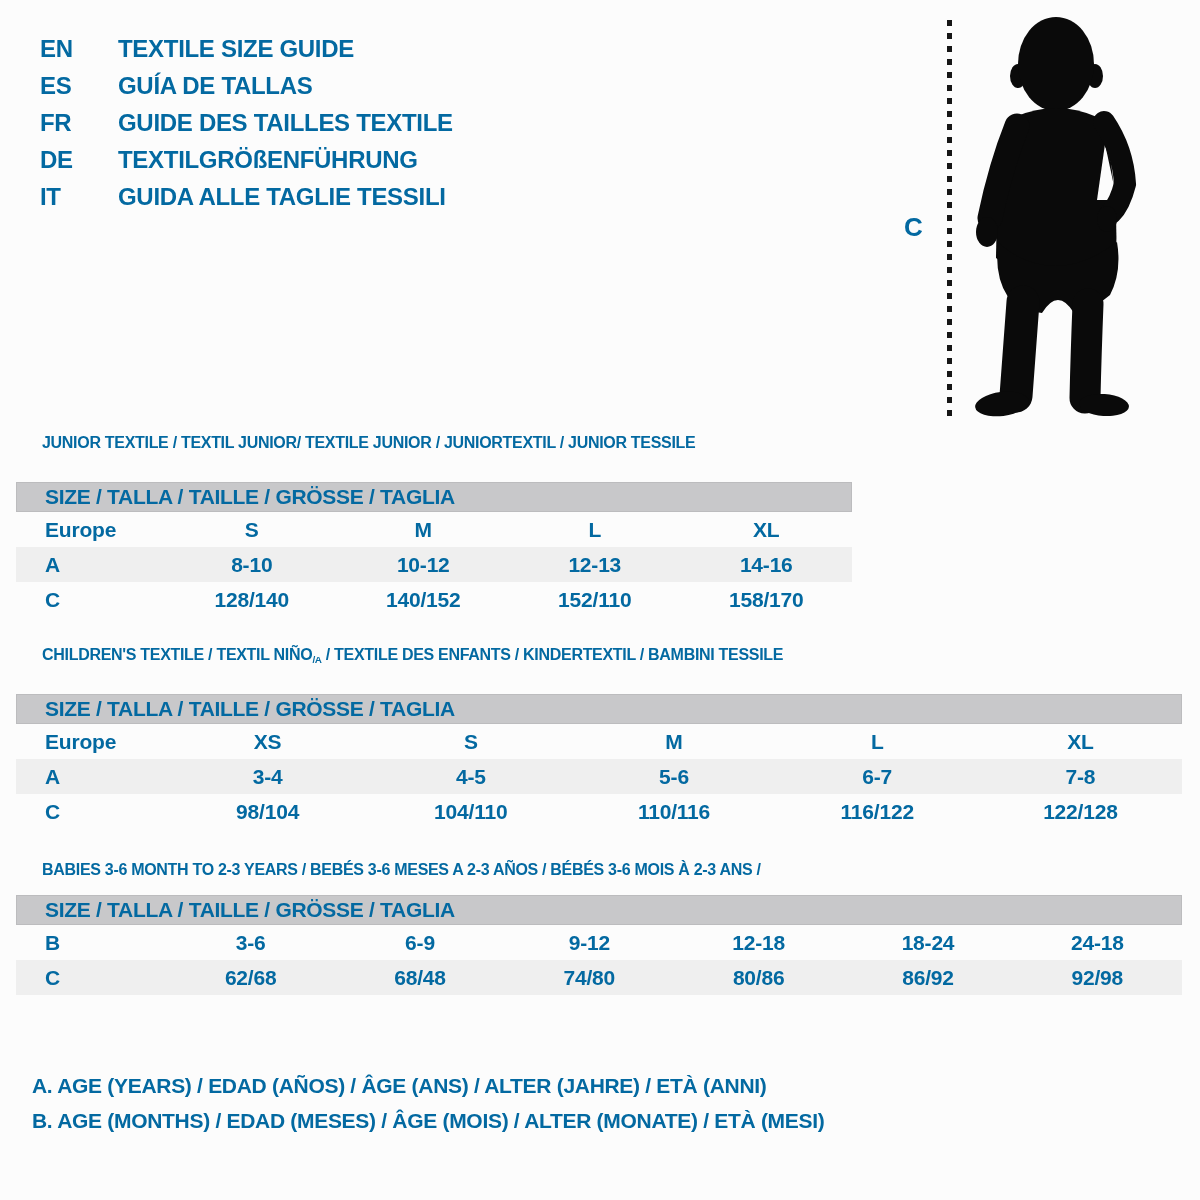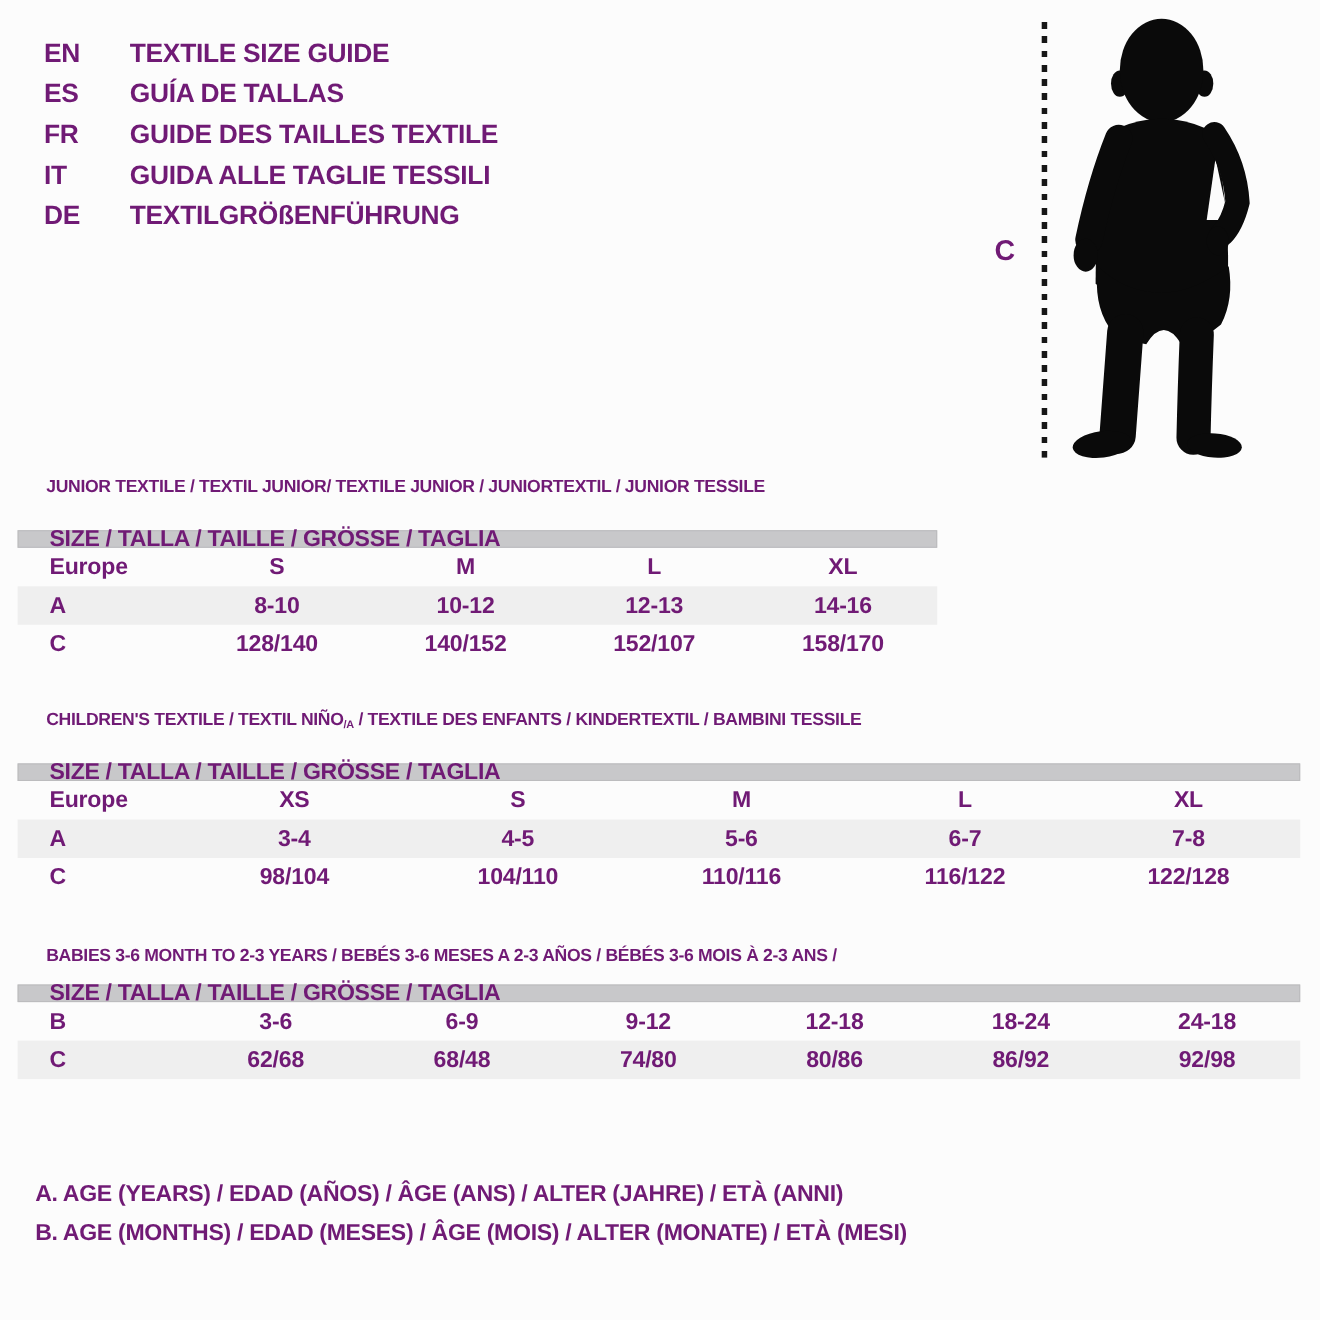--- a/index.html
+++ b/index.html
@@ -1,18 +1,18 @@
 <!DOCTYPE html>
 <html><head>
 <meta charset="utf-8">
 <style>
   html,body{margin:0;padding:0;background:#e8e8e8;}
   .page{
     position:relative;width:1200px;height:1200px;margin:0 auto;
-    background:#fcfcfc;color:#701a75;overflow:hidden;
+    background:#fcfcfc;color:#0369a1;overflow:hidden;
     font-family:"Liberation Sans", sans-serif;font-weight:700;
   }
   
   .langs{position:absolute;left:40px;top:30px;}
   .lang-row{display:grid;grid-template-columns:78px auto;font-size:24px;line-height:37px;letter-spacing:-0.3px;}
   
   .figure{position:absolute;left:0;top:0;width:1200px;height:430px;pointer-events:none;}
   .c-label{position:absolute;left:904px;top:212px;font-size:26px;}
   .dash-line{
     position:absolute;left:947px;top:20px;width:5px;height:396px;
@@ -22,21 +22,21 @@
   
   .size-section{position:absolute;left:16px;width:1166px;}
   .sec-junior{top:430px;}
   .sec-children{top:642px;}
   .sec-babies{top:852px;}
   .sec-title{margin:0 0 24px 26px;font-size:16px;line-height:26px;letter-spacing:-0.3px;white-space:nowrap;}
   .sec-junior .sec-title{margin-bottom:26px;}
   .sec-babies .sec-title{margin-bottom:8px;line-height:35px;}
   .sub{font-size:0.62em;position:relative;top:0.28em;}
   .size-bar{
-    box-sizing:border-box;height:16px;display:flex;align-items:center;
+    box-sizing:border-box;height:30px;display:flex;align-items:center;
     padding-left:28px;font-size:21px;letter-spacing:-0.3px;
     background:#c8c8ca;border:1px solid #bcbcbe;
   }
   .sec-junior .size-bar,.sec-junior .trow{width:836px;}
   .sec-children .size-bar,.sec-children .trow,
   .sec-babies .size-bar,.sec-babies .trow{width:1166px;}
   .trow{
     box-sizing:border-box;display:grid;align-items:center;
     height:35px;font-size:21px;letter-spacing:-0.2px;
   }
@@ -59,26 +59,26 @@
     </div>
     <div class="lang-row">
       <span>ES</span>
       <span>GUÍA DE TALLAS</span>
     </div>
     <div class="lang-row">
       <span>FR</span>
       <span>GUIDE DES TAILLES TEXTILE</span>
     </div>
     <div class="lang-row">
+      <span>DE</span>
+      <span>TEXTILGRÖßENFÜHRUNG</span>
+    </div>
+    <div class="lang-row">
       <span>IT</span>
       <span>GUIDA ALLE TAGLIE TESSILI</span>
-    </div>
-    <div class="lang-row">
-      <span>DE</span>
-      <span>TEXTILGRÖßENFÜHRUNG</span>
     </div>
   </div>
 
   <div class="figure">
     <span class="c-label">C</span>
     <div class="dash-line"></div>
     <svg class="silhouette" viewBox="0 0 172 404" width="172" height="404" aria-hidden="true">
       <g fill="#0a0a0a">
         <ellipse cx="53" cy="62" rx="8" ry="12"></ellipse>
         <ellipse cx="130" cy="62" rx="8" ry="12"></ellipse>
@@ -113,21 +113,21 @@
           <span class="rlabel">A</span>
           <span class="rcell">8-10</span>
           <span class="rcell">10-12</span>
           <span class="rcell">12-13</span>
           <span class="rcell">14-16</span>
         </div>
         <div class="trow" style="grid-template-columns: 150px repeat(4, 1fr);">
           <span class="rlabel">C</span>
           <span class="rcell">128/140</span>
           <span class="rcell">140/152</span>
-          <span class="rcell">152/107</span>
+          <span class="rcell">152/110</span>
           <span class="rcell">158/170</span>
         </div>
       </section>
       <section class="size-section sec-children">
         <h2 class="sec-title"><span>CHILDREN'S TEXTILE / TEXTIL NIÑO</span><span class="sub">/A</span><span> / TEXTILE DES ENFANTS / KINDERTEXTIL / BAMBINI TESSILE</span></h2>
         <div class="size-bar">SIZE / TALLA / TAILLE / GRÖSSE / TAGLIA</div>
         <div class="trow" style="grid-template-columns: 150px repeat(5, 1fr);">
           <span class="rlabel">Europe</span>
           <span class="rcell">XS</span>
           <span class="rcell">S</span>

